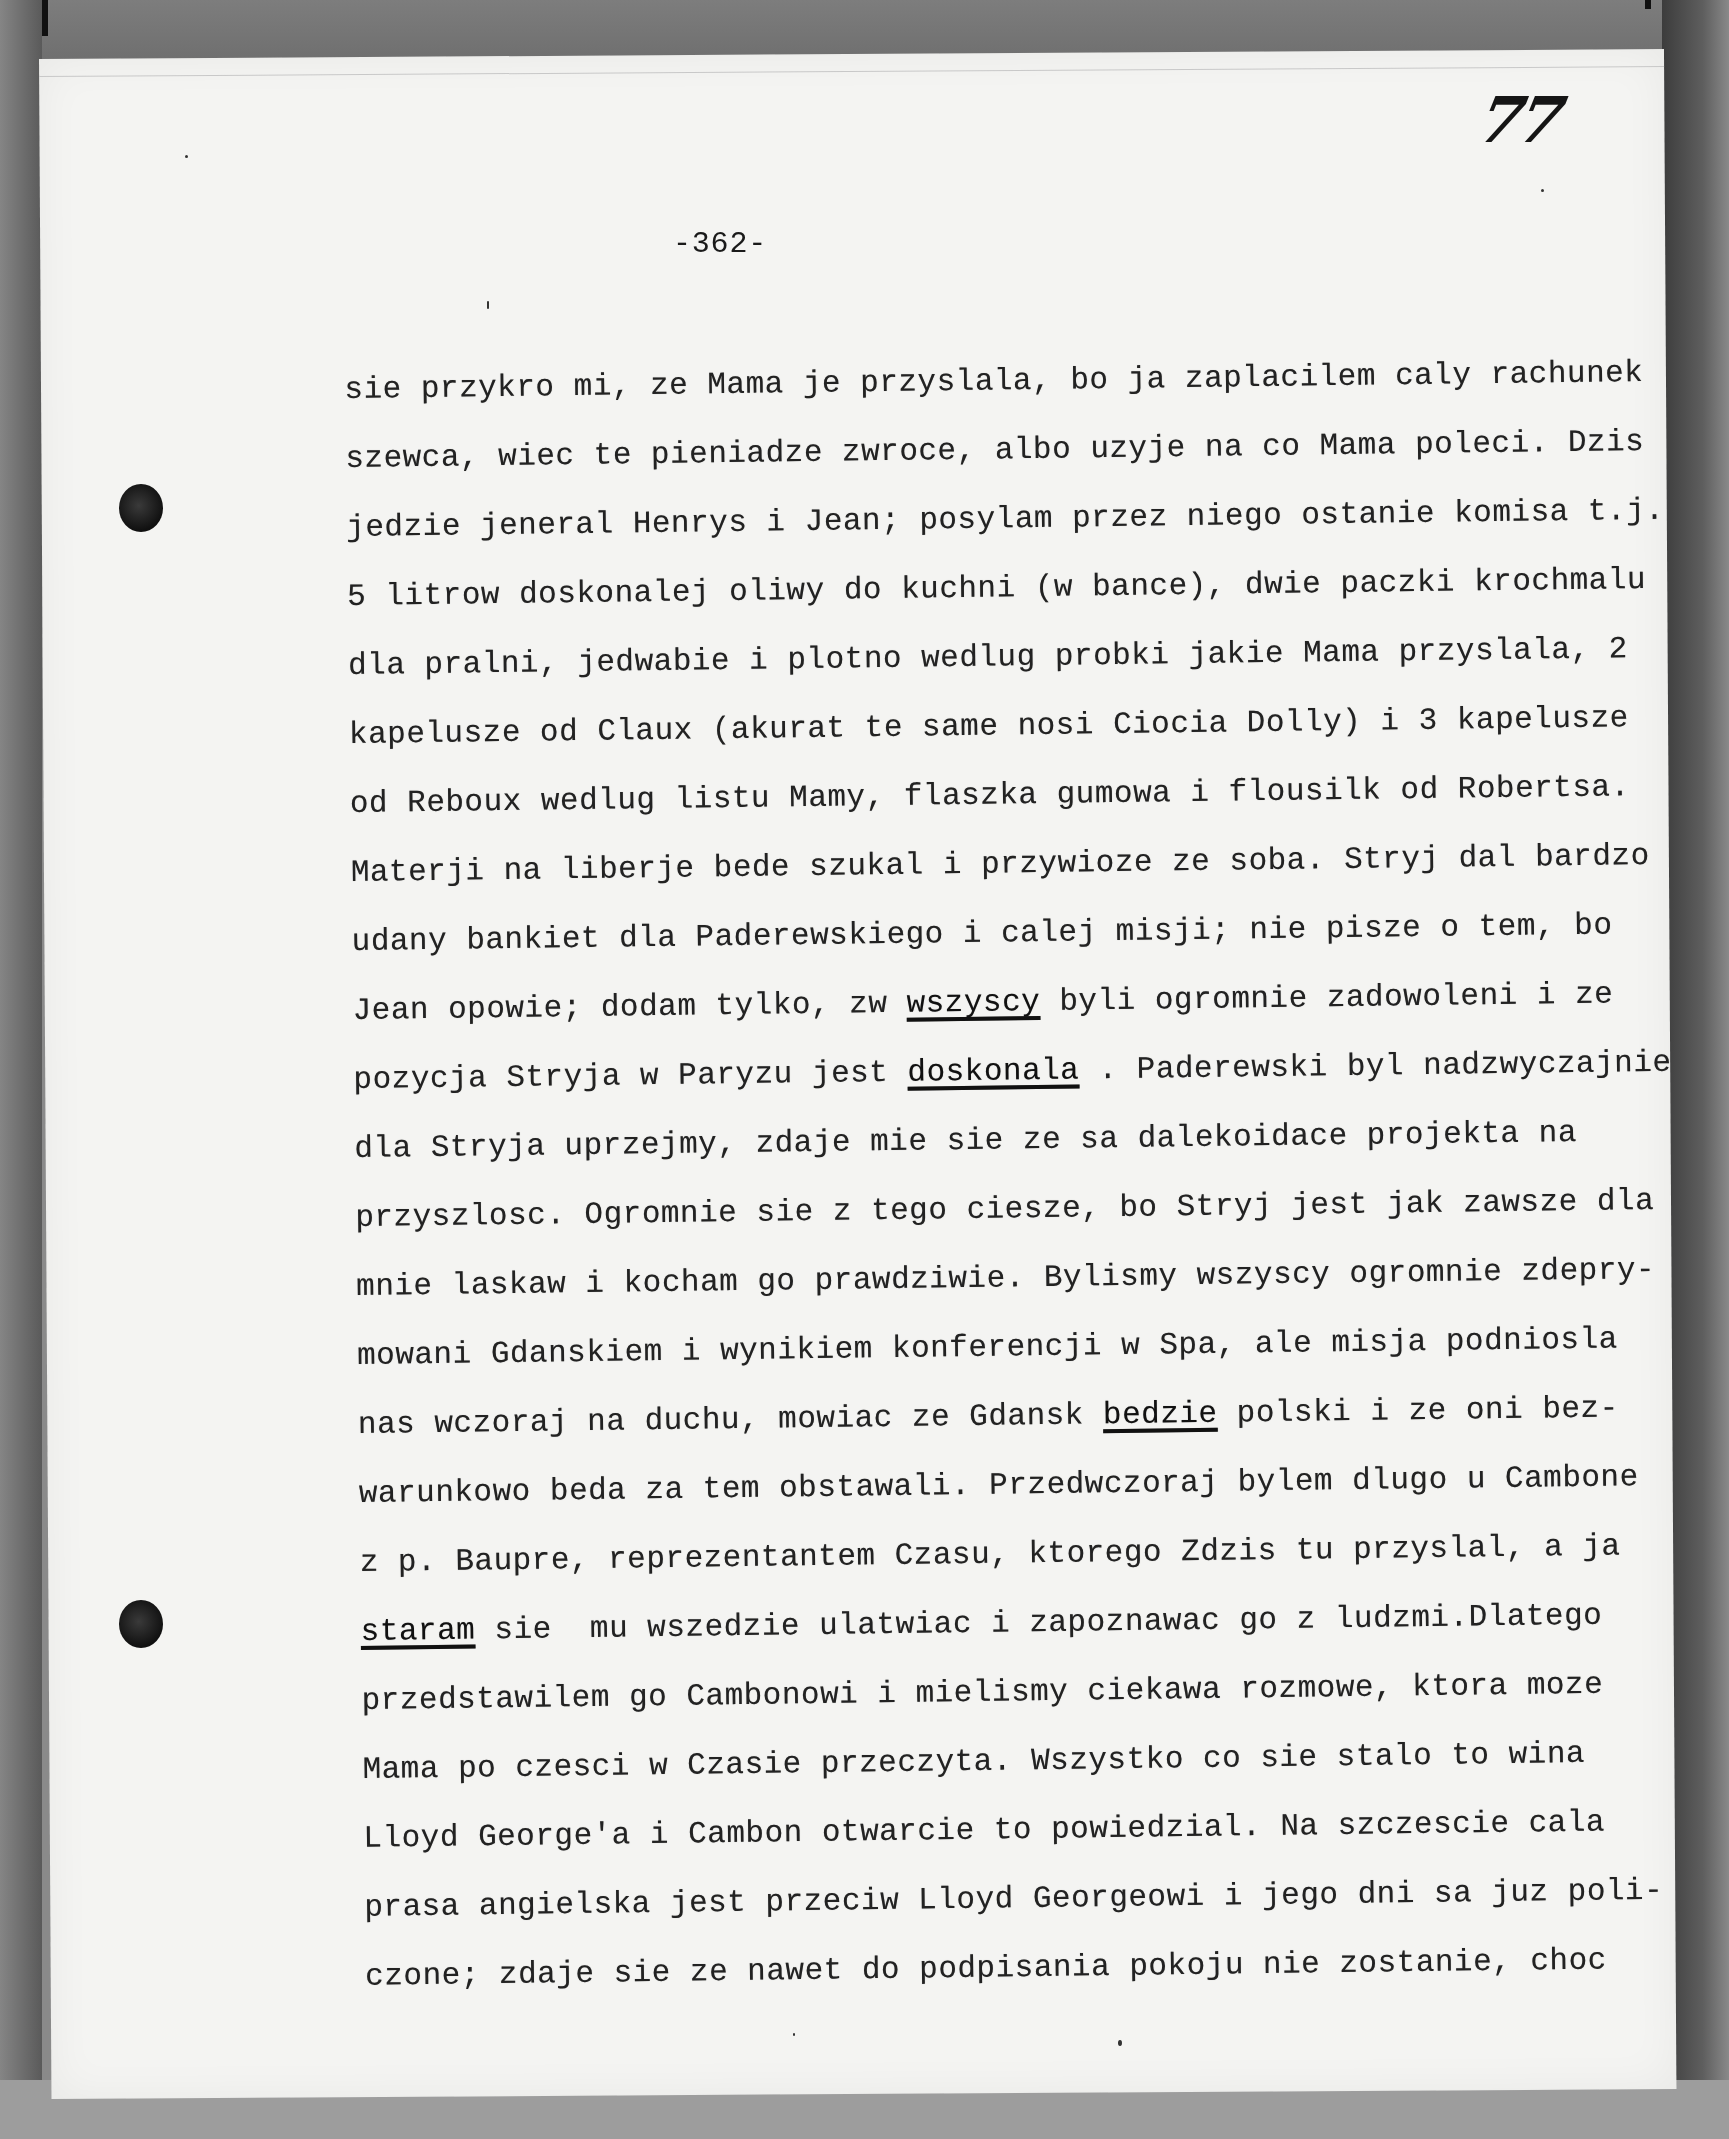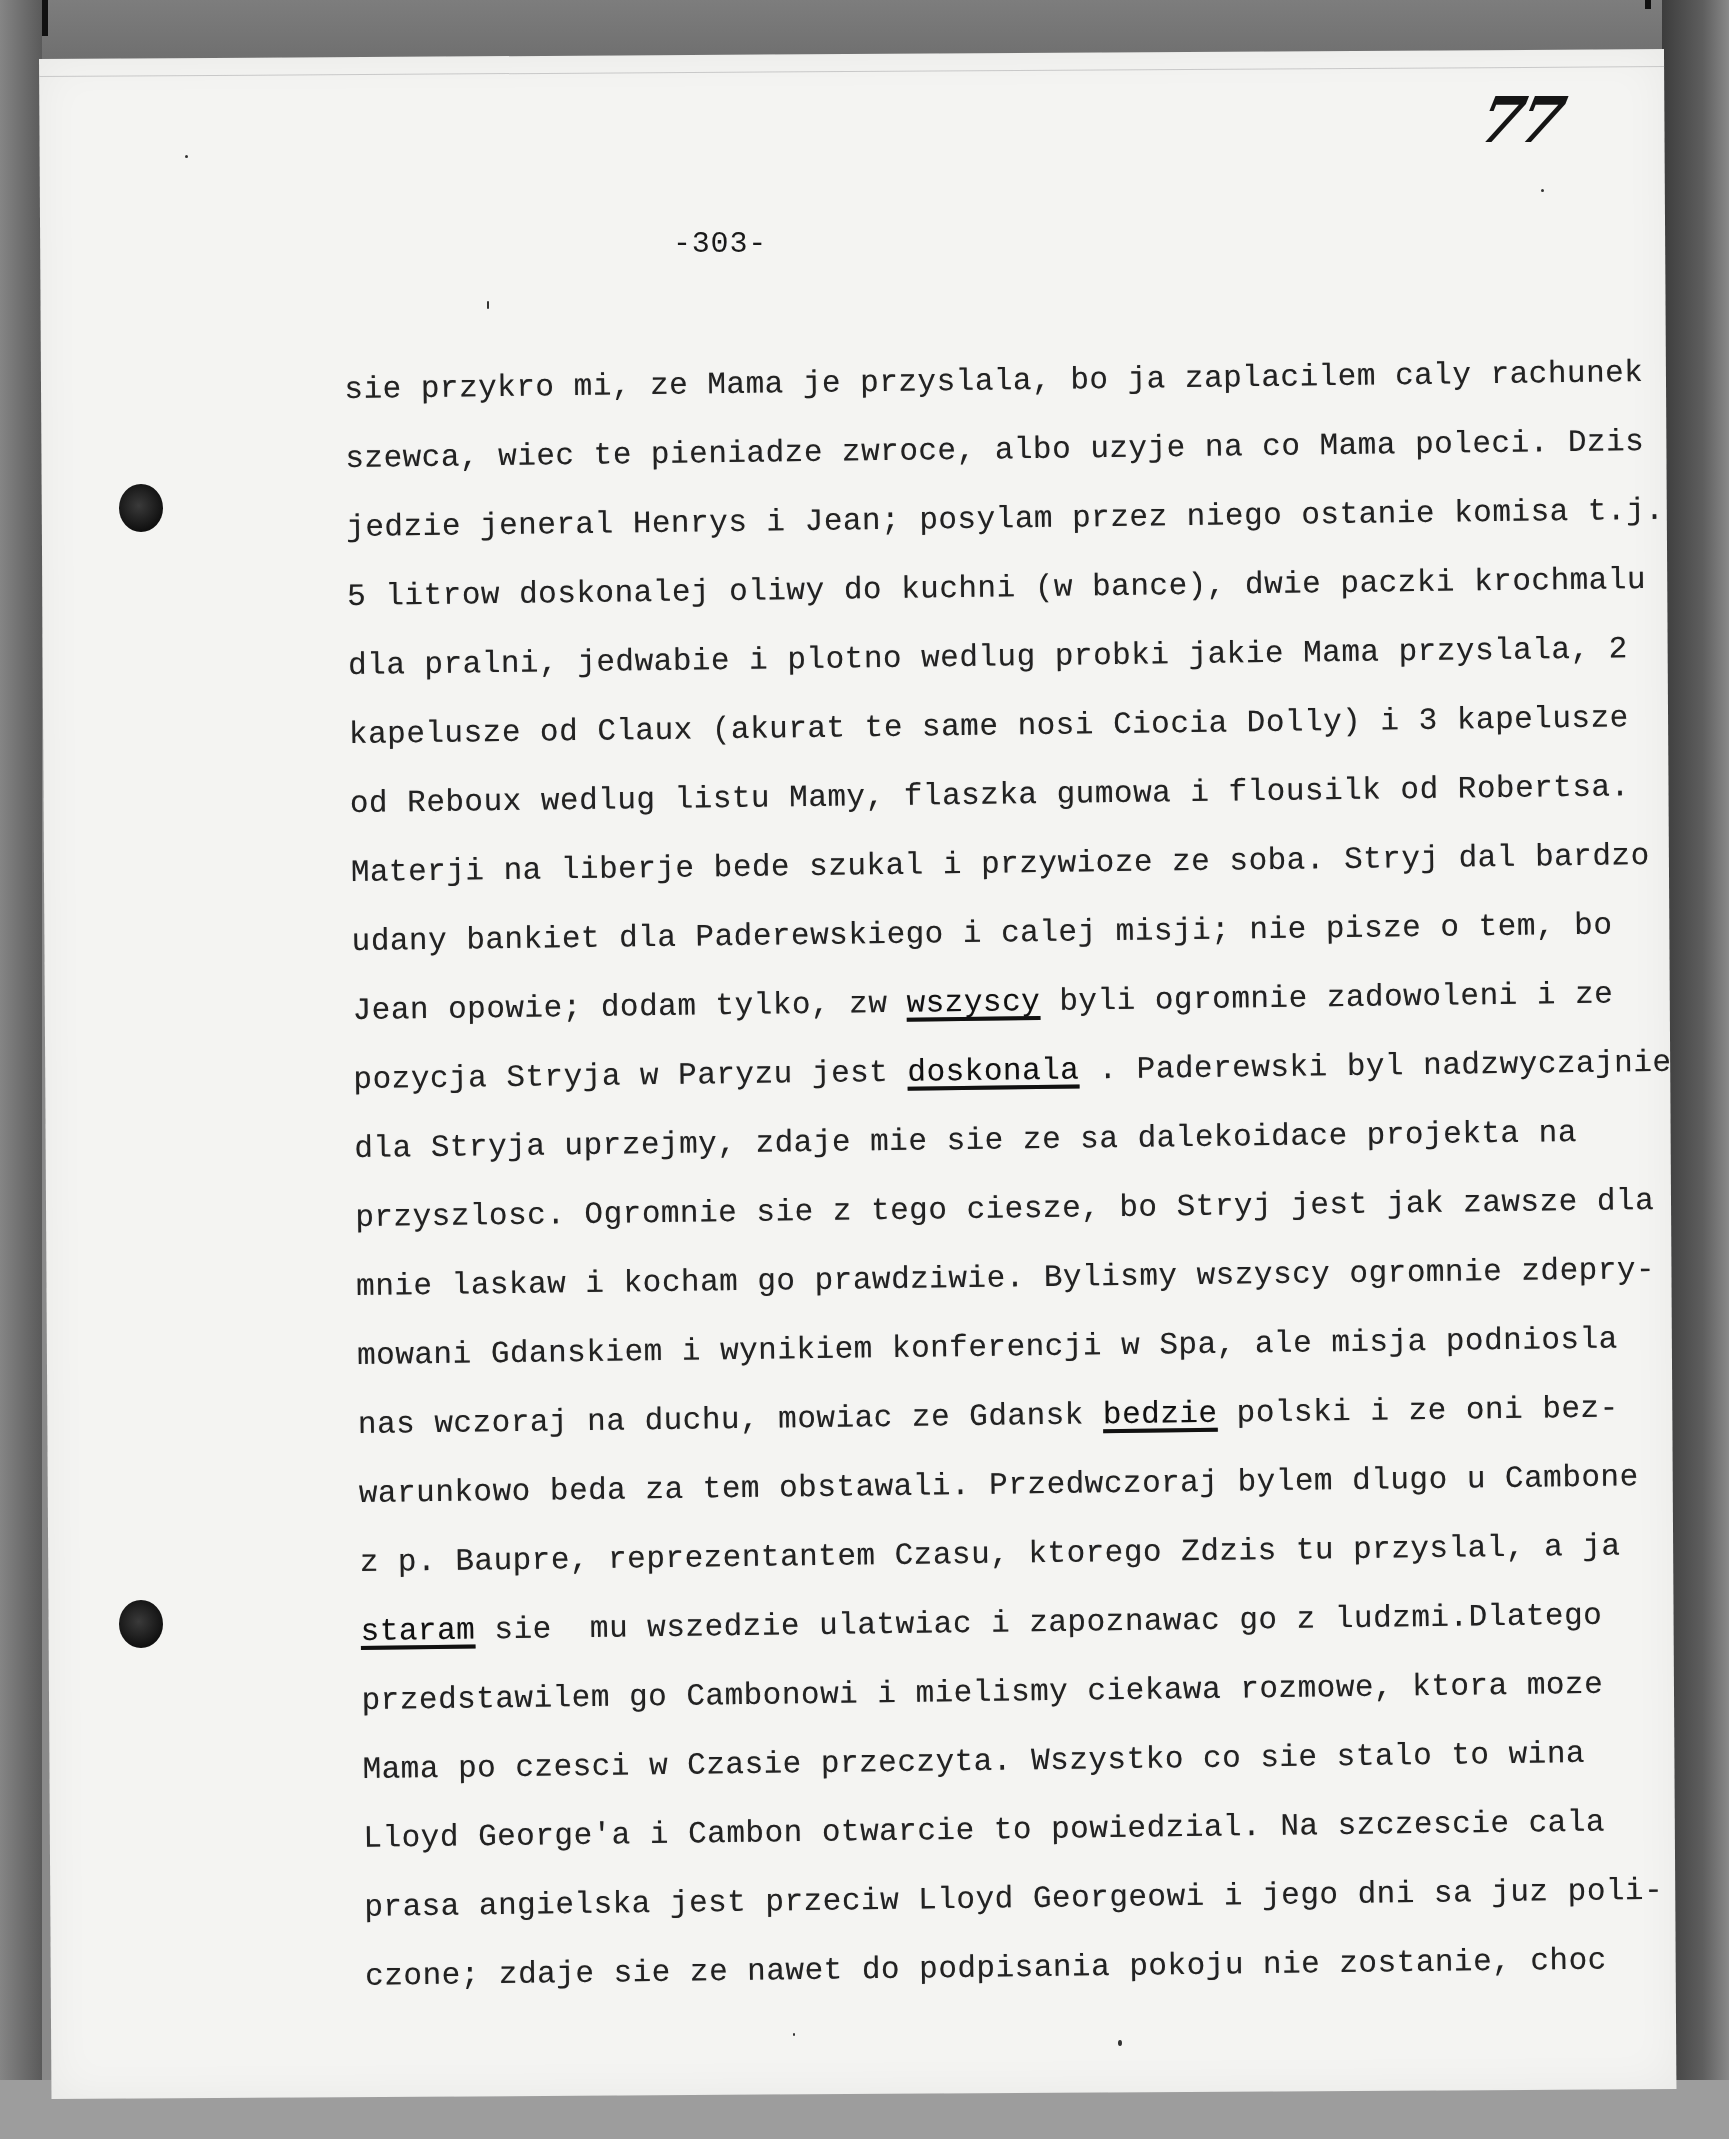--- a/index.html
+++ b/index.html
@@ -79,21 +79,21 @@
 <div class="crop-mark" style="left:1645px;top:0;width:6px;height:9px;"></div>
 
 <div class="paper">
   <div class="paper-rule"></div>
 </div>
 
 <div class="punch-hole" style="left:119px;top:484px;"></div>
 <div class="punch-hole" style="left:119px;top:1600px;"></div>
 
 <div class="folio">77</div>
-<div class="page-number">-303-</div>
+<div class="page-number">-362-</div>
 
 <div class="body-text">
   <div class="line">sie przykro mi, ze Mama je przyslala, bo ja zaplacilem caly rachunek</div>
   <div class="line">szewca, wiec te pieniadze zwroce, albo uzyje na co Mama poleci. Dzis</div>
   <div class="line">jedzie jeneral Henrys i Jean; posylam przez niego ostanie komisa t.j.</div>
   <div class="line">5 litrow doskonalej oliwy do kuchni (w bance), dwie paczki krochmalu</div>
   <div class="line">dla pralni, jedwabie i plotno wedlug probki jakie Mama przyslala, 2</div>
   <div class="line">kapelusze od Claux (akurat te same nosi Ciocia Dolly) i 3 kapelusze</div>
   <div class="line">od Reboux wedlug listu Mamy, flaszka gumowa i flousilk od Robertsa.</div>
   <div class="line">Materji na liberje bede szukal i przywioze ze soba. Stryj dal bardzo</div>

